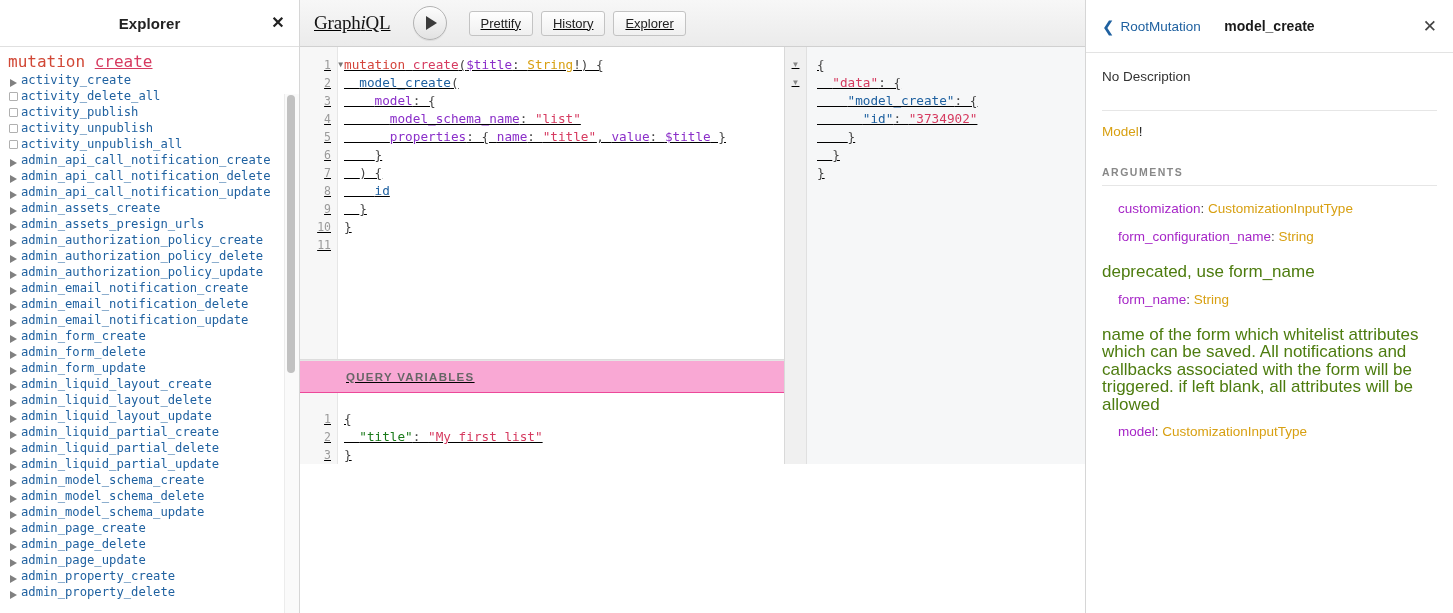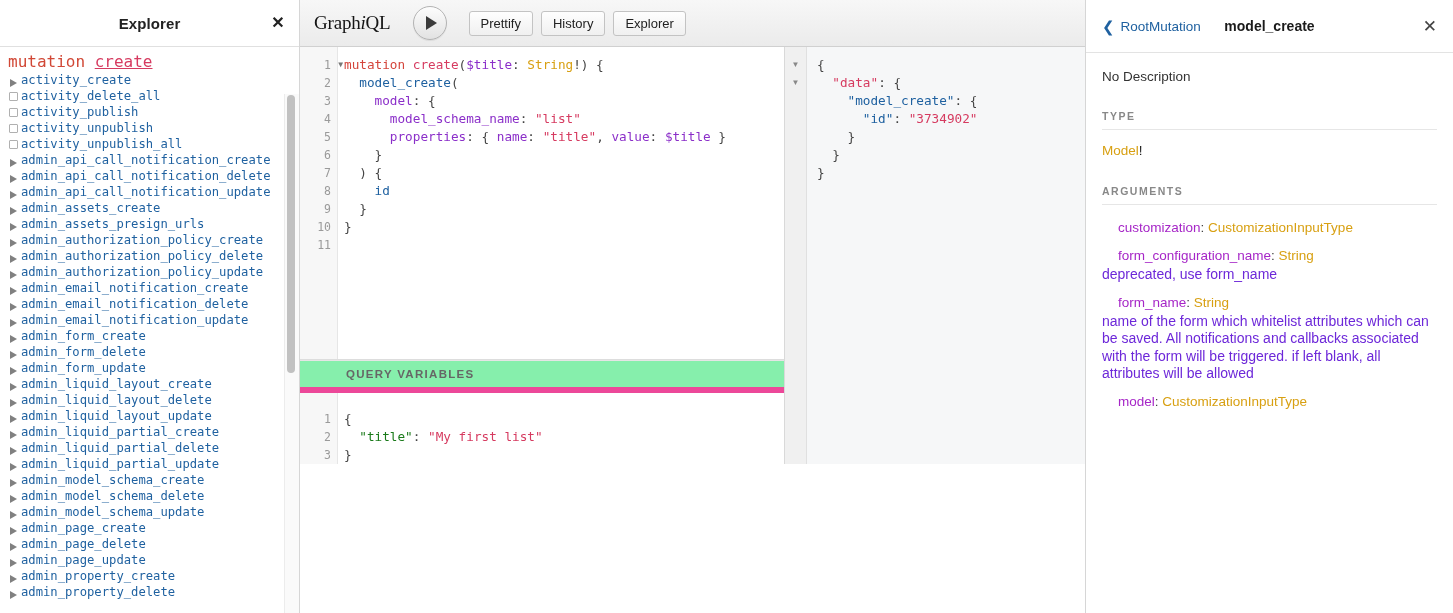--- a/index.html
+++ b/index.html
@@ -36,21 +36,21 @@
   .cb i { display: block; width: 9px; height: 9px; border: 1px solid #b0b0b0;
           background: #fff; border-radius: 1px; margin-left: 1px; }
   .exp-label { color: #1f61a0; }
   .exp-scrollbar { position: absolute; right: 4px; top: 48px; width: 8px; height: 278px;
                    background: #c1c1c1; border-radius: 4px; cursor: pointer; }
   .exp-track { position: absolute; right: 0px; top: 47px; width: 15px; bottom: 0;
                background: #fafafa; border-left: 1px solid #ececec; }
 
   
   .center { width: 785px; height: 464px; display: flex; flex-direction: column;
-            background: #fff; position: relative; }
+            background: #fff; position: relative; text-decoration: underline; }
   .topbar { height: 47px; flex: 0 0 47px; display: flex; align-items: center;
             padding: 0 0 0 14px; gap: 0;
             background: linear-gradient(#f7f7f7, #ebebeb);
             border-bottom: 1px solid #d0d0d0; }
   .logo { font-size: 19px; color: #141414; letter-spacing: -.2px; margin-right: 22px;
           font-family: "Liberation Serif", serif; font-weight: normal; }
   .logo em { font-style: italic; }
   .run-btn { width: 34px; height: 34px; border-radius: 50%;
              background: linear-gradient(#fdfdfd, #e2e2e2);
              border: 1px solid #b3b3b3; display: flex; align-items: center;
@@ -80,22 +80,22 @@
   .c-mut { color: #d4453b; }
   .c-fn  { color: #d63b60; }
   .c-var { color: #8b2fc9; }
   .c-type{ color: #d8a012; }
   .c-fld { color: #1f61a0; }
   .c-arg { color: #8b2fc9; }
   .c-str { color: #d63b60; }
   .c-punc{ color: #444; }
 
   .qv { flex: 1; display: flex; flex-direction: column; background: #fff; }
-  .qv-header { height: 33px; flex: 0 0 33px; background: #86efac;
-               border-bottom: 6px solid #ec4899; border-top: 1px solid #e5e5e5;
+  .qv-header { height: 33px; flex: 0 0 33px; background: #f9a8d4;
+               border-bottom: 1px solid #ec4899; border-top: 1px solid #e5e5e5;
                display: flex; align-items: center; padding-left: 46px;
                font-size: 11.5px; font-weight: bold; letter-spacing: 1.3px; color: #666;
                cursor: pointer; }
   .qv-body { flex: 1; display: flex; background: #fff; overflow: hidden; }
   .qv-gutter { width: 38px; flex: 0 0 38px; background: #f7f7f7;
                border-right: 1px solid #e6e6e6; padding-top: 17px;
                font-family: "DejaVu Sans Mono", monospace; font-size: 11.5px;
                color: #9a9a9a; text-align: right; }
   .qv-gutter div { height: 18px; line-height: 18px; padding-right: 6px; }
   .qv-code { flex: 1; padding: 17px 0 0 6px; font-family: "DejaVu Sans Mono", monospace;
@@ -131,21 +131,21 @@
                margin-bottom: 7px; }
   .sec-rule { border-bottom: 1px solid #e6e6e6; margin-bottom: 13px; }
   .type-line { font-size: 13.5px; margin-bottom: 27px; }
   .t-gold { color: #d8a012; cursor: pointer; }
   .t-bang { color: #222; }
   .arg { margin-bottom: 9px; }
   .arg-sig { font-size: 13.5px; line-height: 19px; margin-left: 16px; }
   .a-name { color: #a626c7; cursor: pointer; }
   .a-colon { color: #444; }
   .a-type { color: #d8a012; cursor: pointer; }
-  .arg-desc { font-size: 14px; color: #6d28d9; line-height: 17.5px; margin-top: 1px;
+  .arg-desc { font-size: 17px; color: #4d7c0f; line-height: 17.5px; margin-top: 17px;
               max-width: 330px; }
 </style>
 </head>
 <body>
 
 <div class="app">
 
   <div class="explorer">
     <div class="explorer-header">
       <span class="explorer-title">Explorer</span>
@@ -491,21 +491,20 @@
       <div class="docs-back">
         <span class="chev">❮</span>
         <span>RootMutation</span>
       </div>
       <div class="docs-title">model_create</div>
       <span class="docs-close">✕</span>
     </div>
     <div class="docs-body">
       <div class="no-desc">No Description</div>
 
-      <div class="sec-title">TYPE</div>
       <div class="sec-rule"></div>
       <div class="type-line"><span class="t-gold">Model</span><span class="t-bang">!</span></div>
 
       <div class="sec-title">ARGUMENTS</div>
       <div class="sec-rule"></div>
       <div id="args-list">
           <div class="arg">
             <div class="arg-sig"><span class="a-name">customization</span><span class="a-colon">: </span><span class="a-type">CustomizationInputType</span></div>
           </div>
           <div class="arg">

